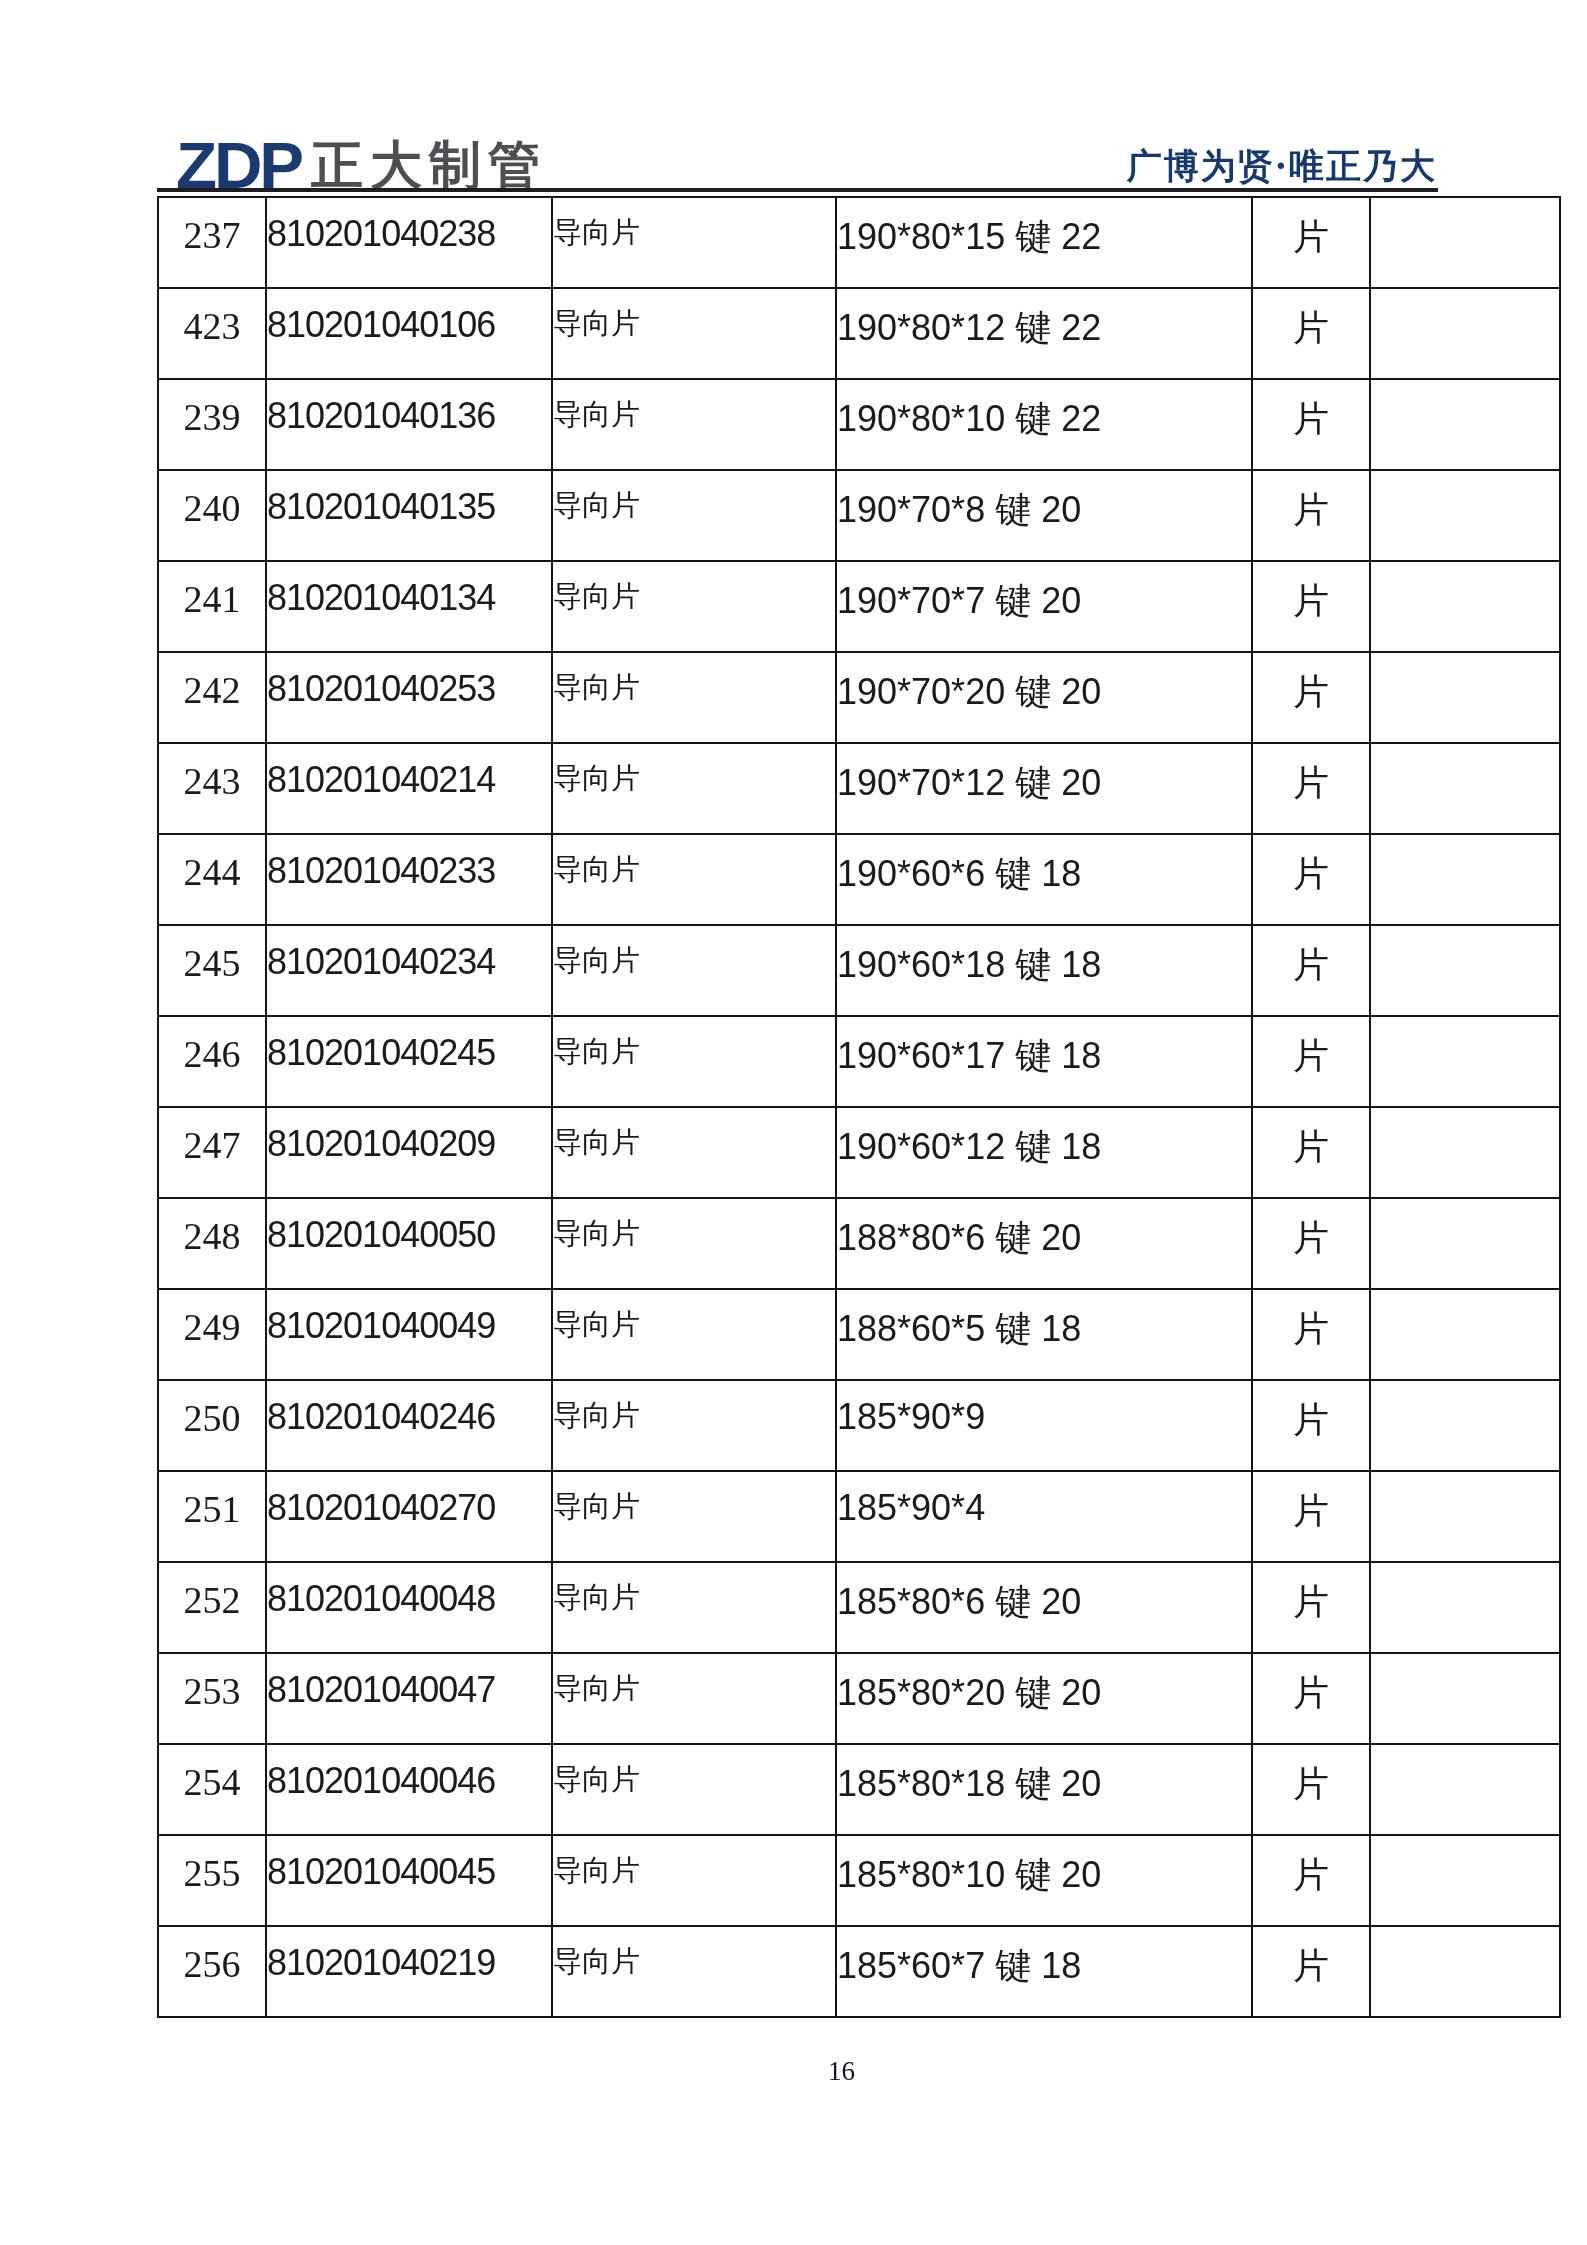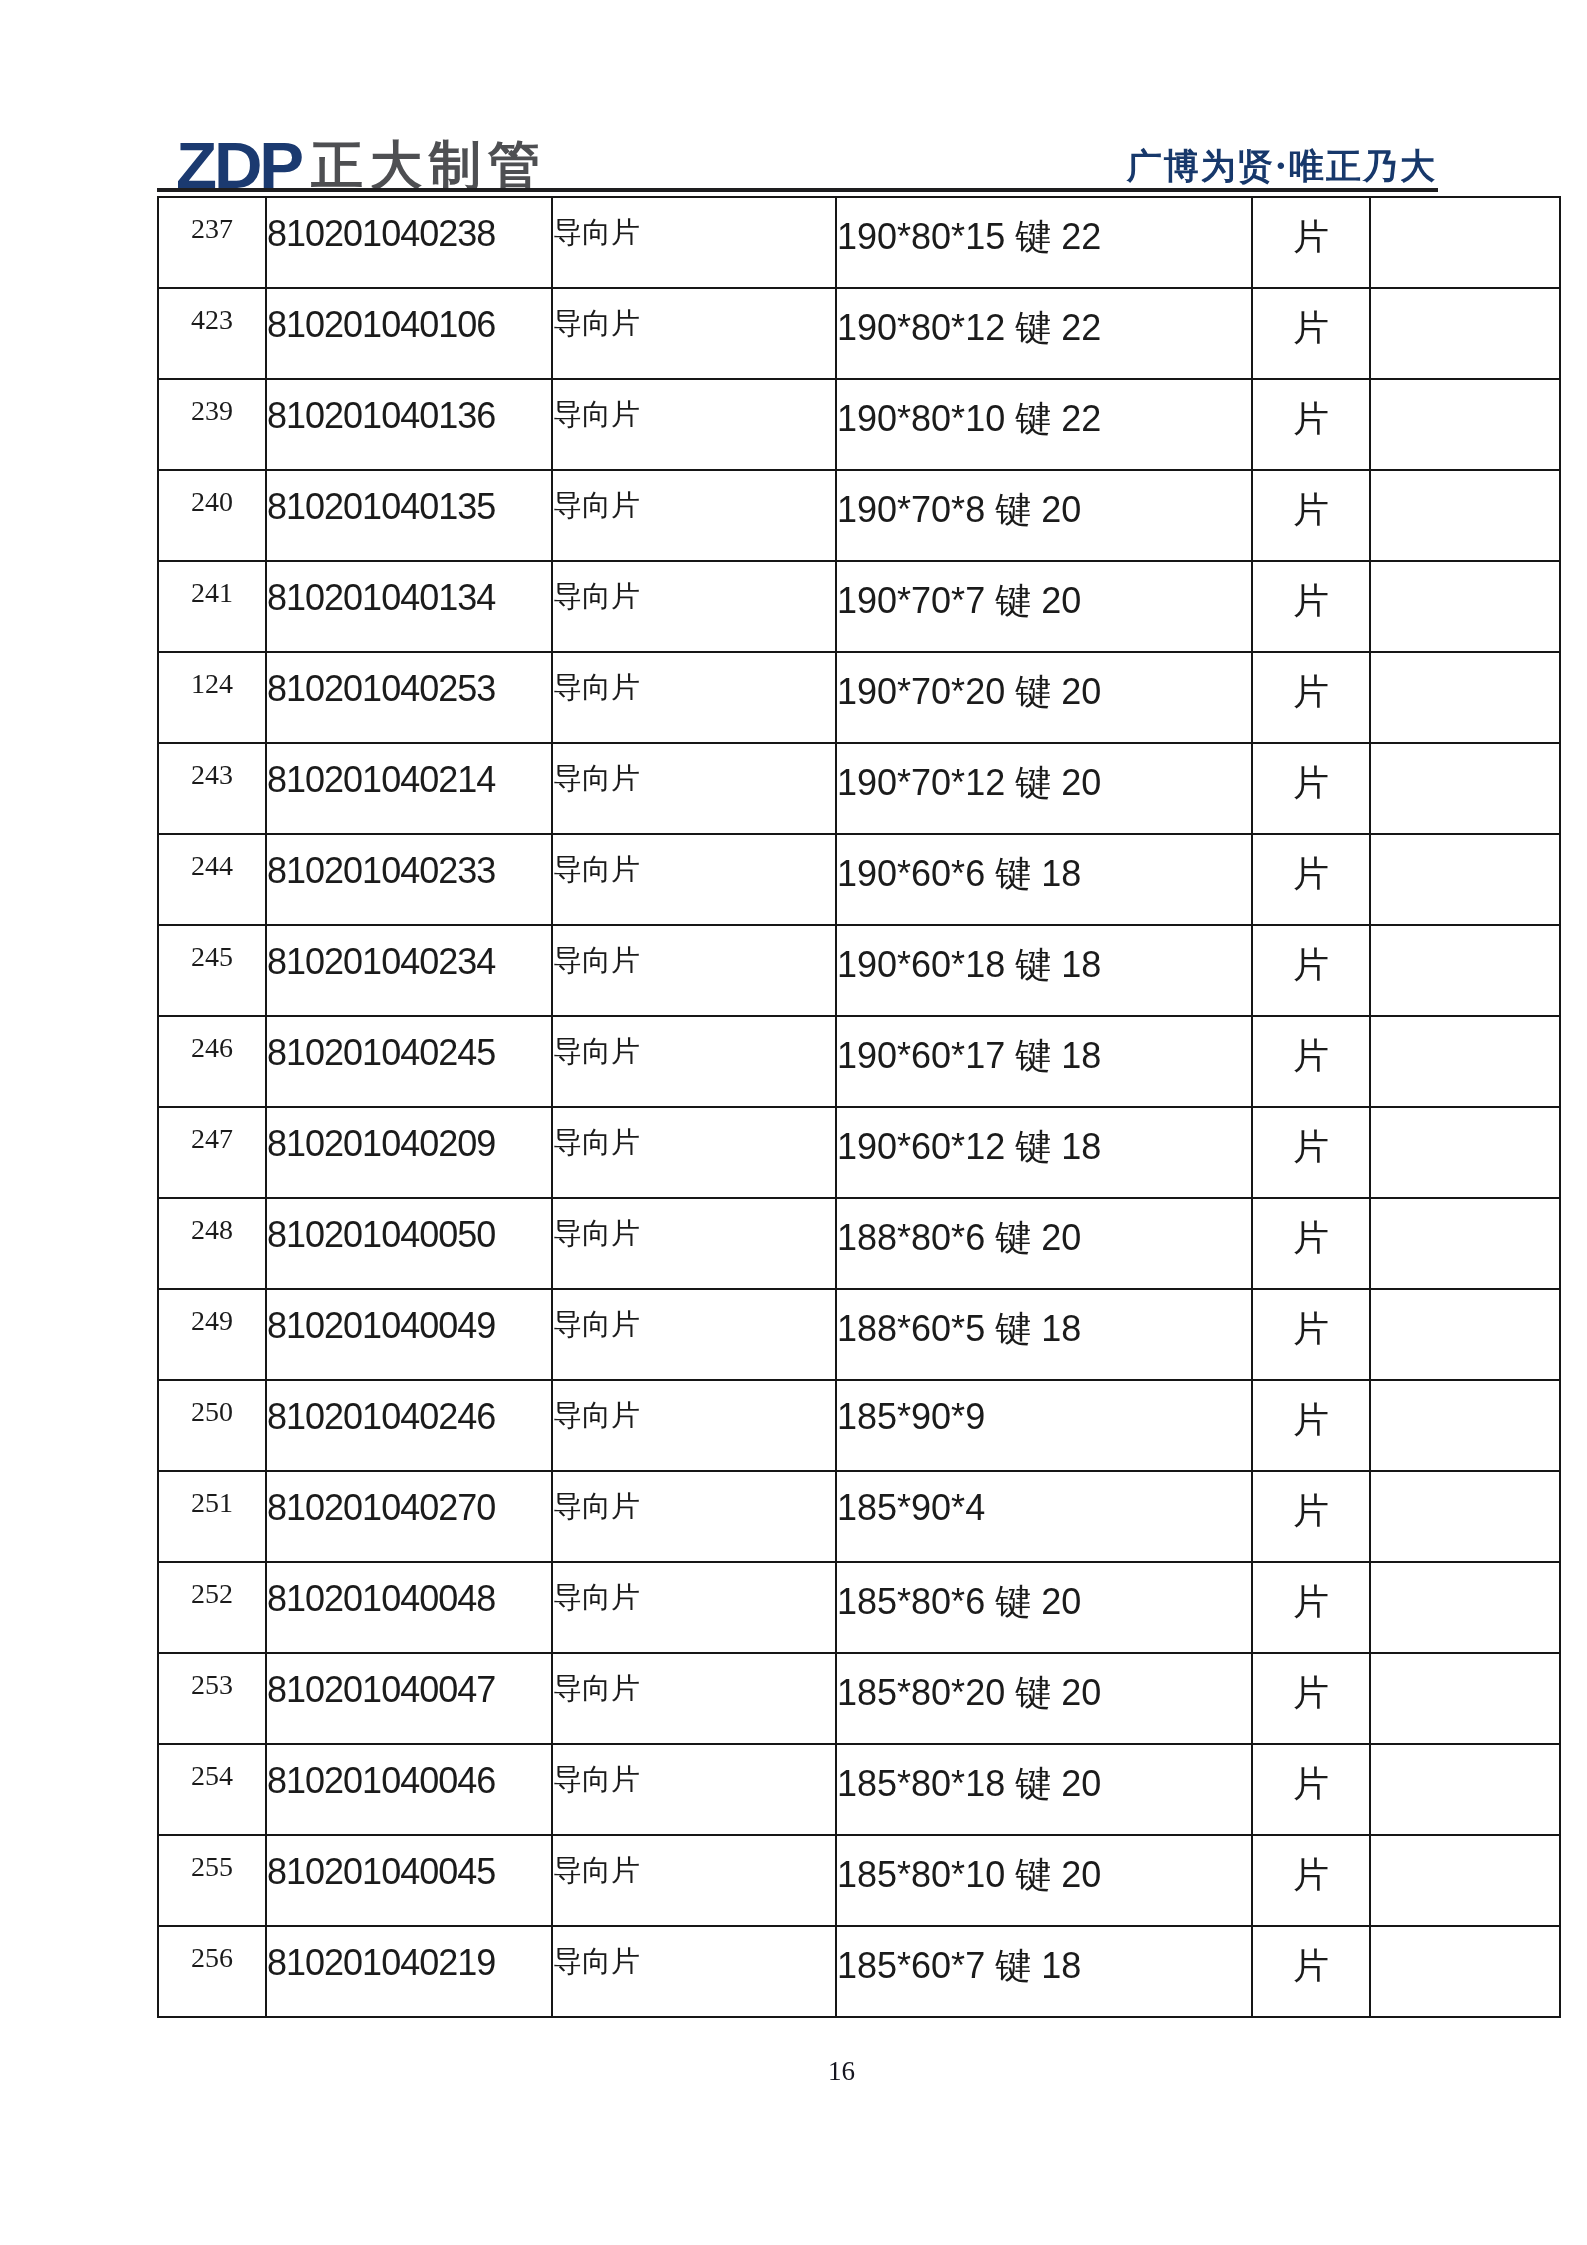--- a/index.html
+++ b/index.html
@@ -57,21 +57,21 @@
   table.parts tr { height:91px; }
   table.parts td {
     border:2px solid #161616;
     vertical-align:top;
     padding:15px 0 0 0;
     overflow:hidden;
     white-space:nowrap;
   }
   td.c-no {
     font-family:"Liberation Serif", serif;
-    font-size:28px; text-align:center;
+    font-size:38px; text-align:center;
   }
   td.c-code {
     font-size:36px; padding-left:14px; letter-spacing:-1px;
   }
   td.c-name { font-size:29px; padding-left:14px;border-radius:18px; }
   td.c-spec { font-size:36px; padding-left:14px; }
   td.c-unit { font-size:36px; text-align:center; }
   td.c-remark { }
 
   
@@ -140,21 +140,21 @@
     </tr>
         <tr>
       <td class="c-no">241</td>
       <td class="c-code">810201040134</td>
       <td class="c-name">导向片</td>
       <td class="c-spec">190*70*7 键 20</td>
       <td class="c-unit">片</td>
       <td class="c-remark"></td>
     </tr>
         <tr>
-      <td class="c-no">124</td>
+      <td class="c-no">242</td>
       <td class="c-code">810201040253</td>
       <td class="c-name">导向片</td>
       <td class="c-spec">190*70*20 键 20</td>
       <td class="c-unit">片</td>
       <td class="c-remark"></td>
     </tr>
         <tr>
       <td class="c-no">243</td>
       <td class="c-code">810201040214</td>
       <td class="c-name">导向片</td>

